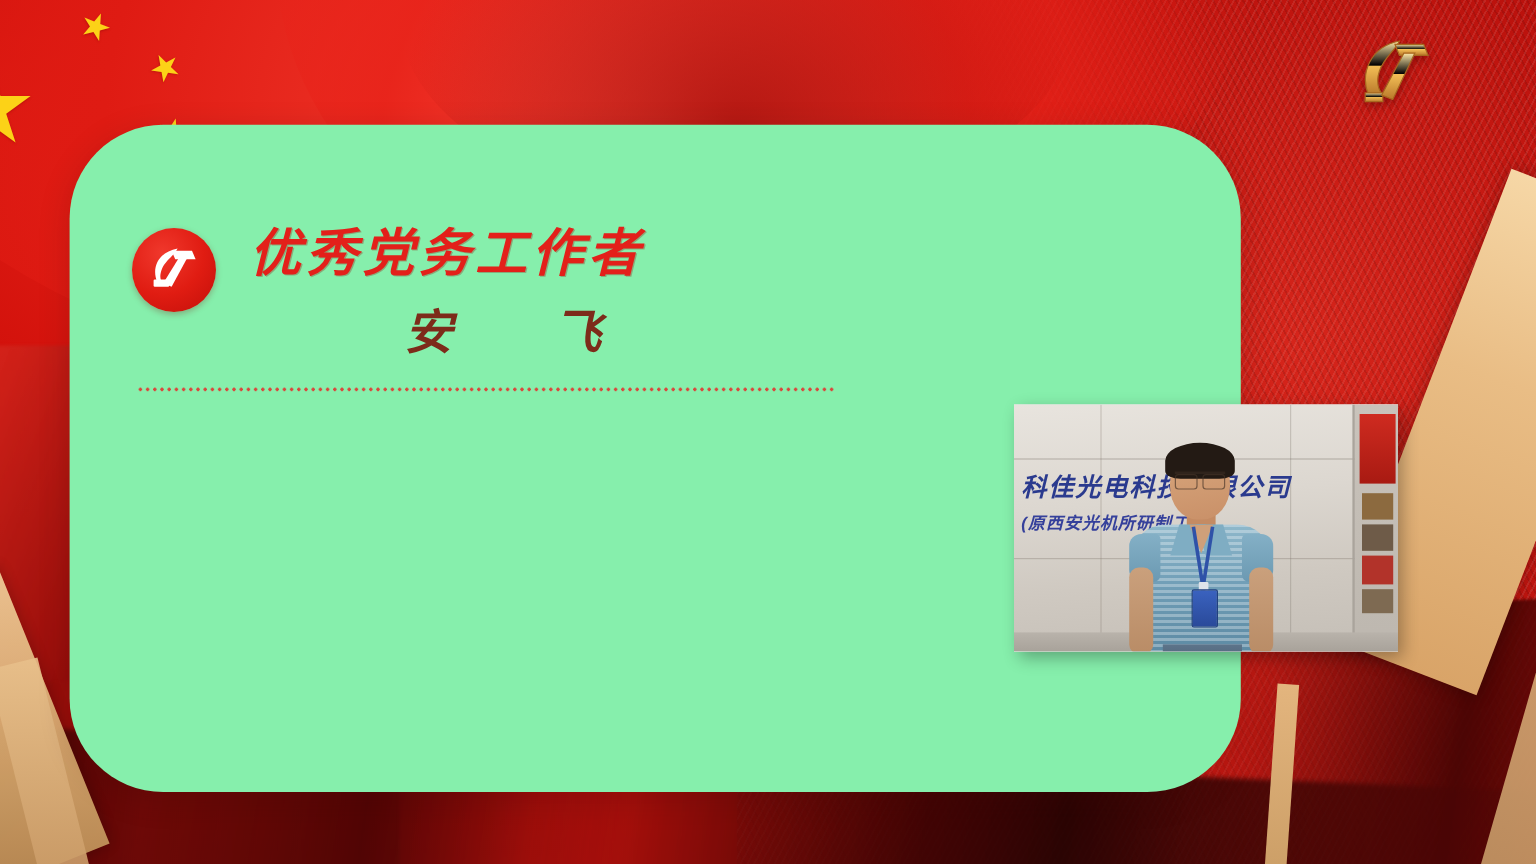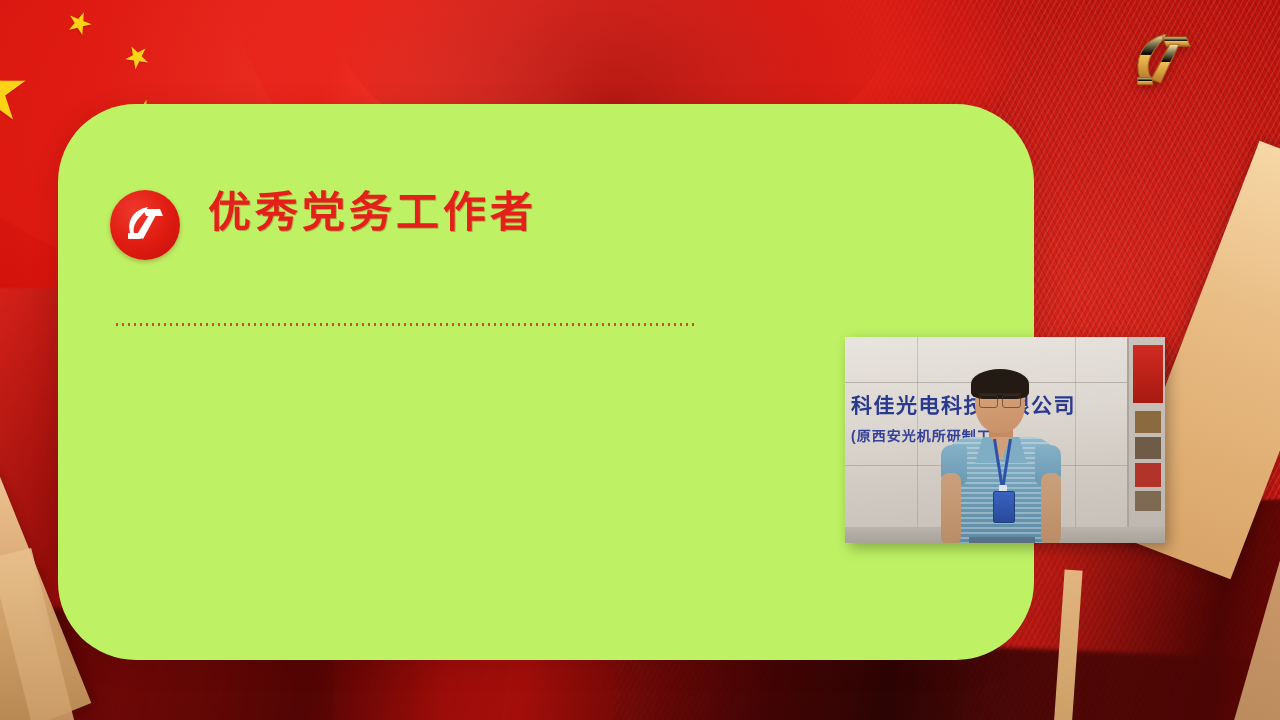--- a/index.html
+++ b/index.html
@@ -114,23 +114,24 @@
   
   .emblem-tr{
     position:absolute;right:66px;top:22px;width:92px;height:74px;
     pointer-events:none;
     filter:drop-shadow(0 3px 4px rgba(80,0,0,.45));
   }
 
   
   .card{
     position:absolute;left:58px;top:104px;width:976px;height:556px;
-    background:#bef264;
+    background:#86efac;
     border-radius:78px 78px 78px 78px;
     box-shadow:0 6px 26px rgba(60,0,0,.18);
+    font-style:italic;
   }
 
   
   .hdr{position:absolute;left:52px;top:86px;display:flex;align-items:flex-start;}
   .badge{
     width:70px;height:70px;border-radius:50%;
     background:radial-gradient(circle at 36% 30%, #f0382c 0%, #e01c12 52%, #c20f0a 100%);
     position:relative;flex:0 0 auto;
     box-shadow:0 2px 5px rgba(120,0,0,.28);
   }
@@ -355,20 +356,21 @@
           <g fill="#ffffff">
             <path d="M10 34 C5 22 11 9 27 6 C24 12 17 16 14 23 C12 28 12 32 15 36 Z"></path>
             <rect x="7" y="32" width="13" height="6" rx="1"></rect>
             <path d="M22 8 L39 8 L42 15 L25 15 Z"></path>
             <path d="M28 14 L35 14 L22 38 L15 35 Z"></path>
           </g>
         </svg>
       </div>
       <div class="title-wrap">
         <div class="main-title">优秀党务工作者</div>
+        <div class="person-name">安　飞</div>
       </div>
     </div>
 
     <div class="divider"></div>
 
 
     <div class="photo-frame">
       <div class="photo">
         <div class="ph-wall"></div>
         <div class="ph-seam" style="left:72px"></div>

